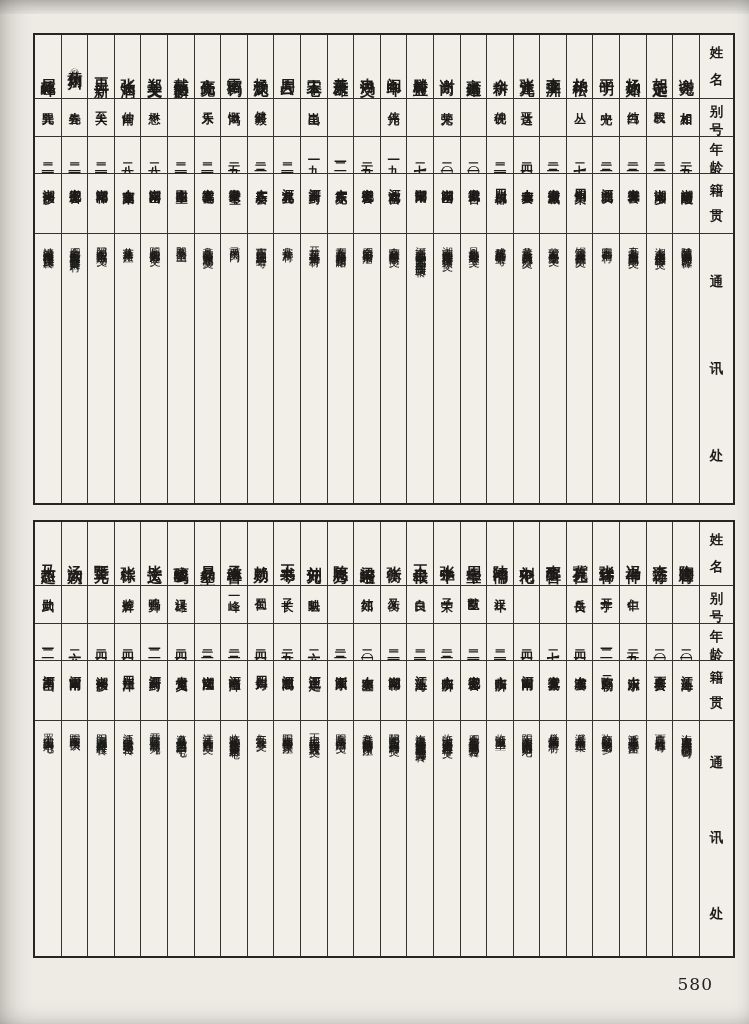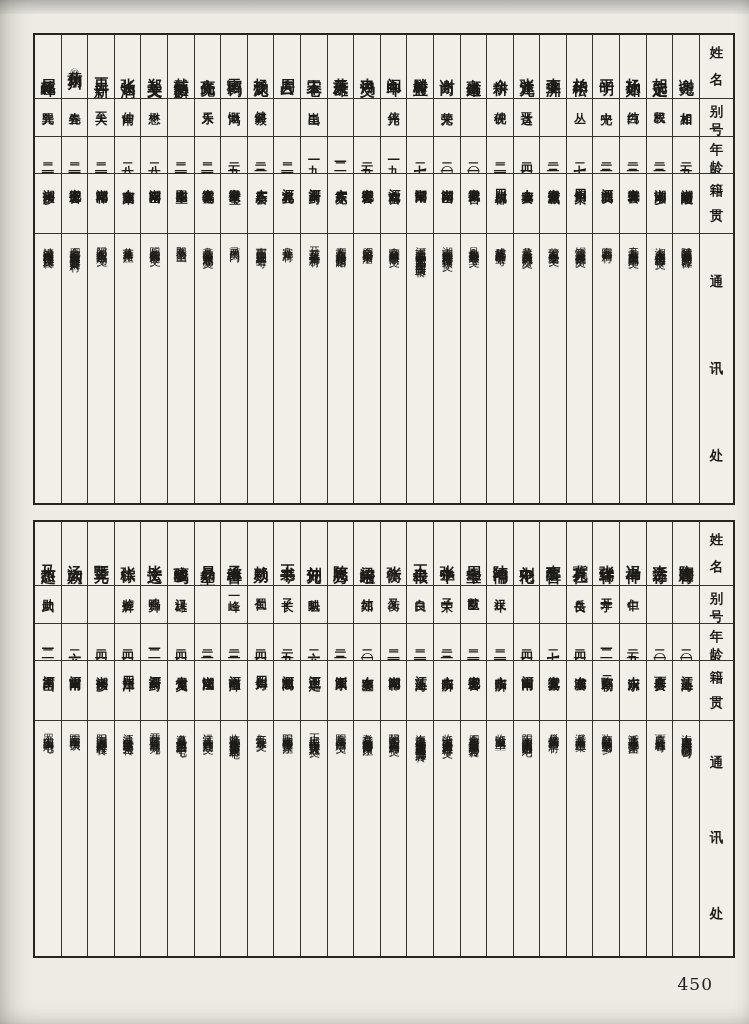--- a/index.html
+++ b/index.html
@@ -916,15 +916,15 @@
         <span class="hchar">贯</span>
       </div>
       <div class="cell hcell r-addr">
         <span class="hchar">通</span>
         <span class="hchar">讯</span>
         <span class="hchar">处</span>
       </div>
     </div>
   </div>
 
-<div class="page-number">450</div>
+<div class="page-number">580</div>
 
 <div class="scan-vignette"></div>
 
 </body></html>

